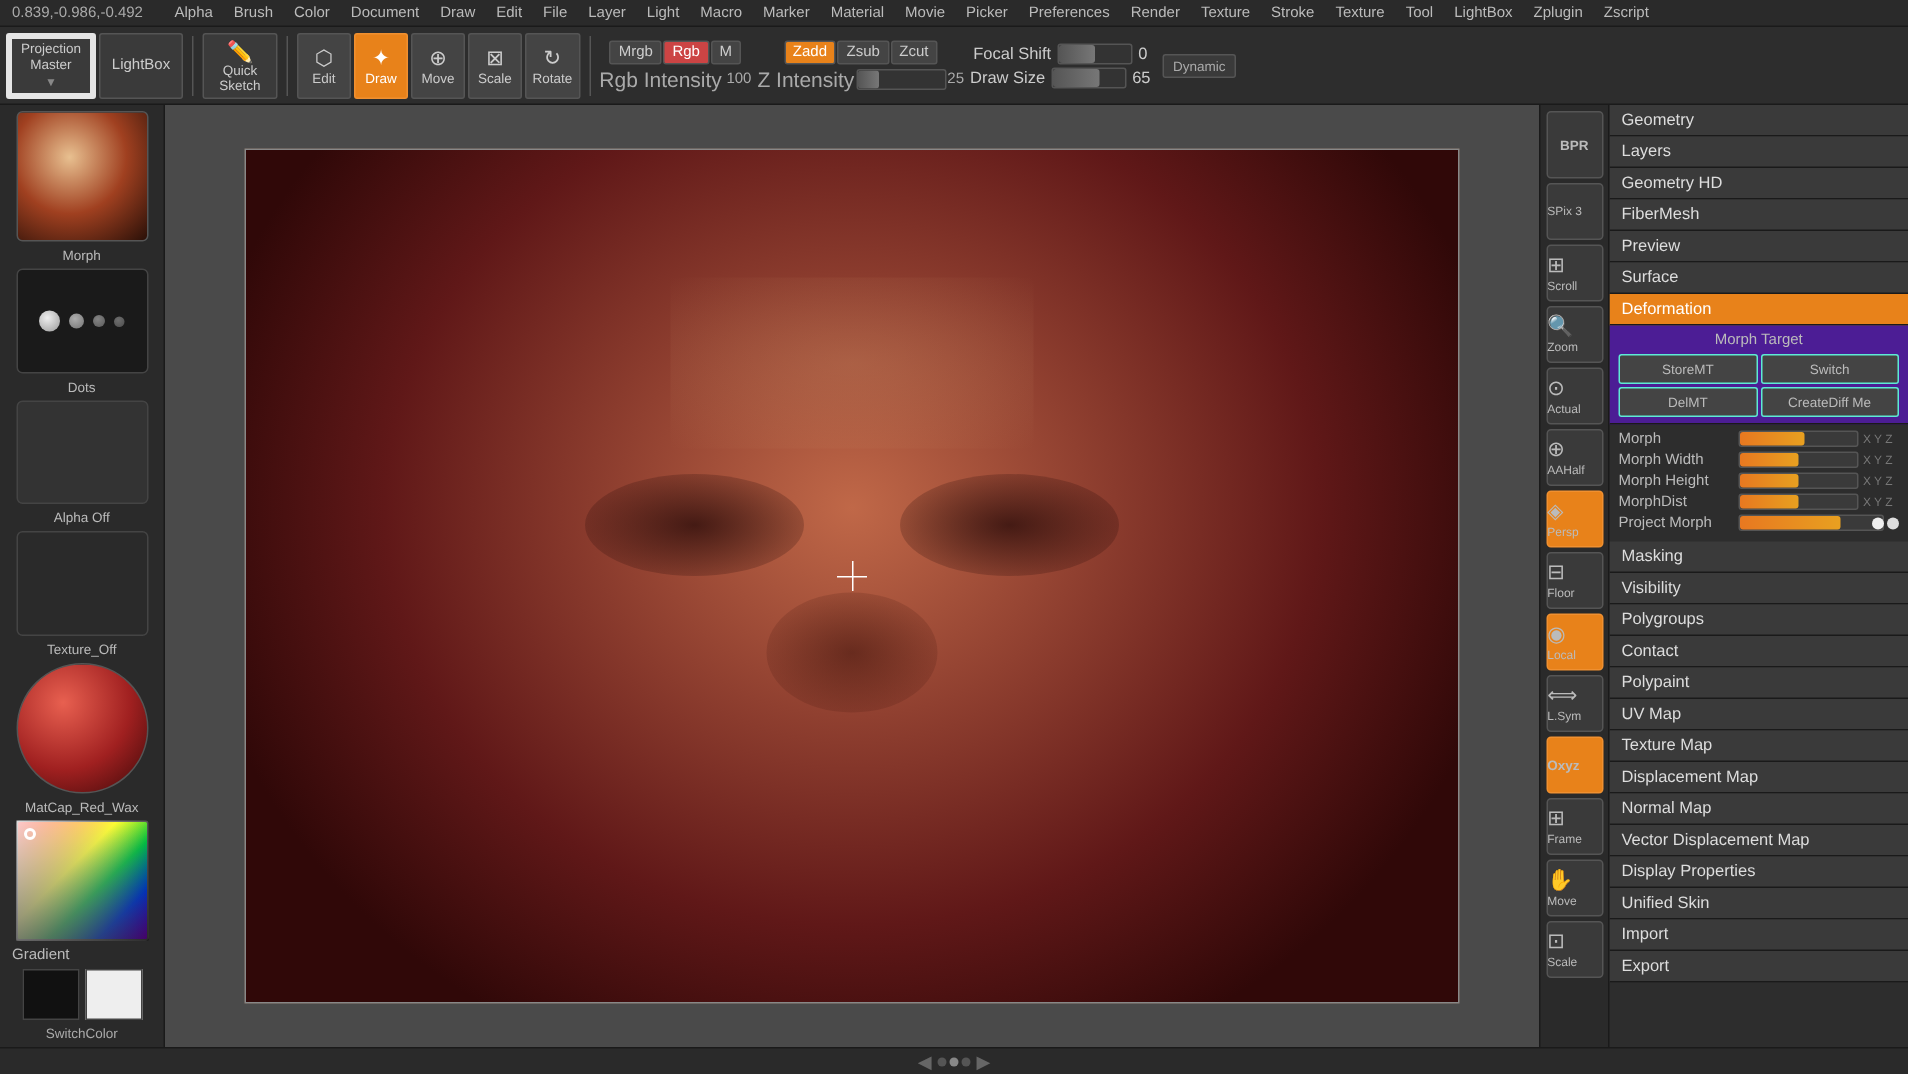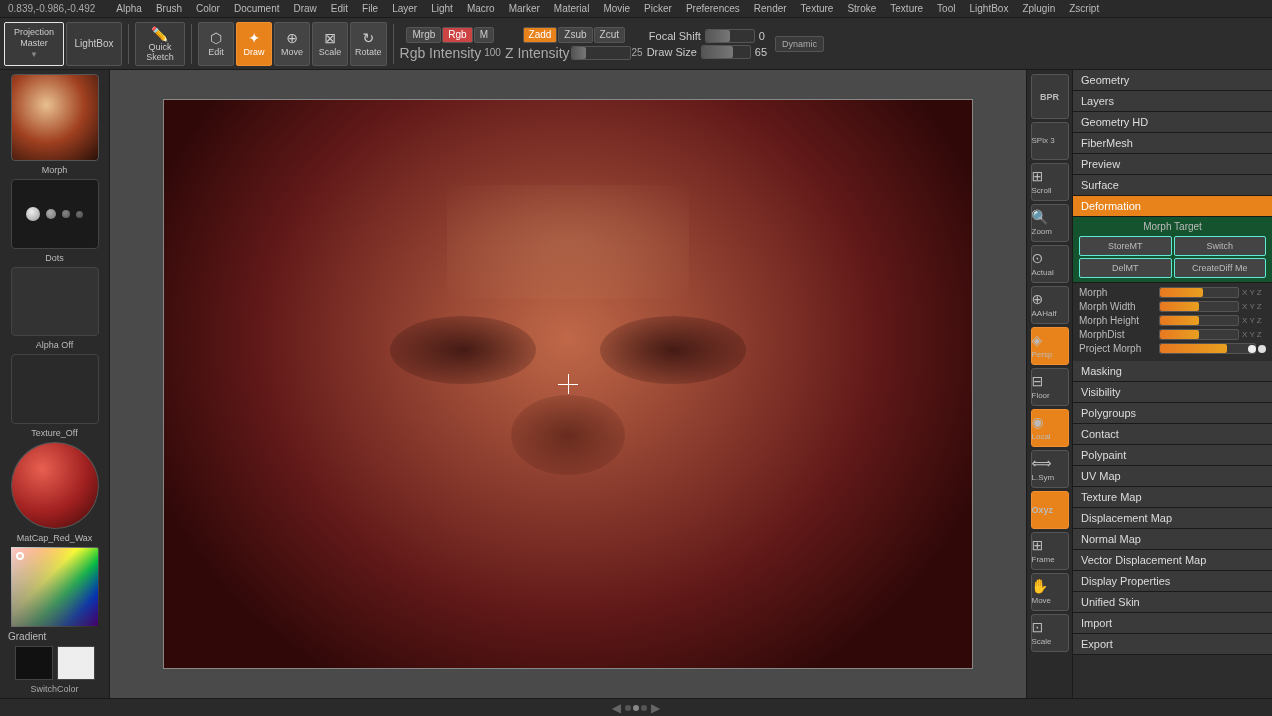--- a/index.html
+++ b/index.html
@@ -72,21 +72,21 @@
     .tool-btn.active {
       background: #e8821a;
       color: #fff;
       border-color: #f09030;
     }
     .tool-btn .icon { font-size: 14px; }
     .tool-btn .label { font-size: 9px; margin-top: 1px; }
 
     .projection-btn {
       background: #3a3a3a;
-      border: 1px solid #e5e5e5;
+      border: 4px solid #e5e5e5;
       color: #ccc;
       font-size: 9px;
       cursor: pointer;
       border-radius: 2px;
       width: 60px;
       height: 44px;
       display: flex;
       flex-direction: column;
       align-items: center;
       justify-content: center;
@@ -447,21 +447,21 @@
       cursor: pointer;
       border-bottom: 1px solid #1a1a1a;
       display: flex;
       align-items: center;
       justify-content: space-between;
     }
     .panel-header.active { background: #e8821a; color: #fff; }
 
     .morph-target-section {
       padding: 4px 6px;
-      background: #14532d;
+      background: #4c1d95;
       border-bottom: 1px solid #1a1a1a;
     }
     .morph-target-label {
       font-size: 10px;
       color: #bbb;
       margin-bottom: 4px;
       text-align: center;
     }
     .mt-buttons {
       display: flex;

